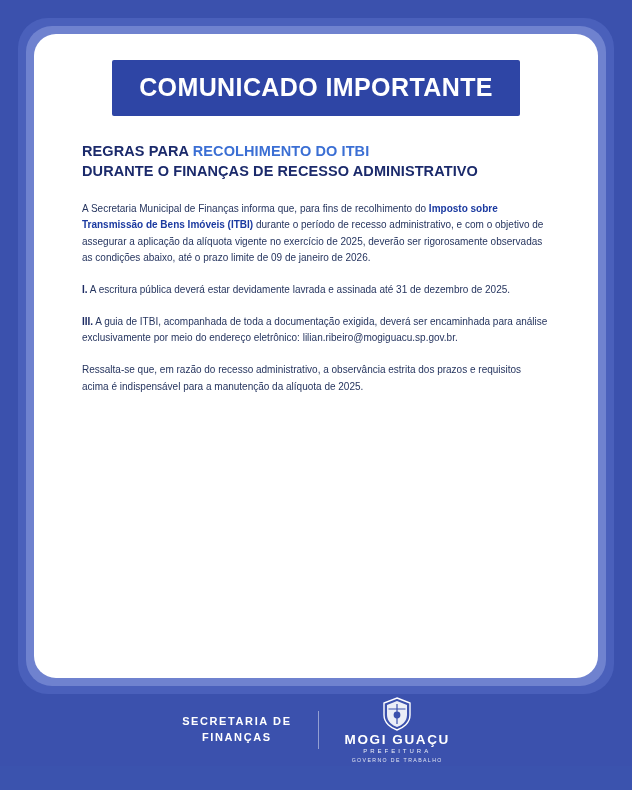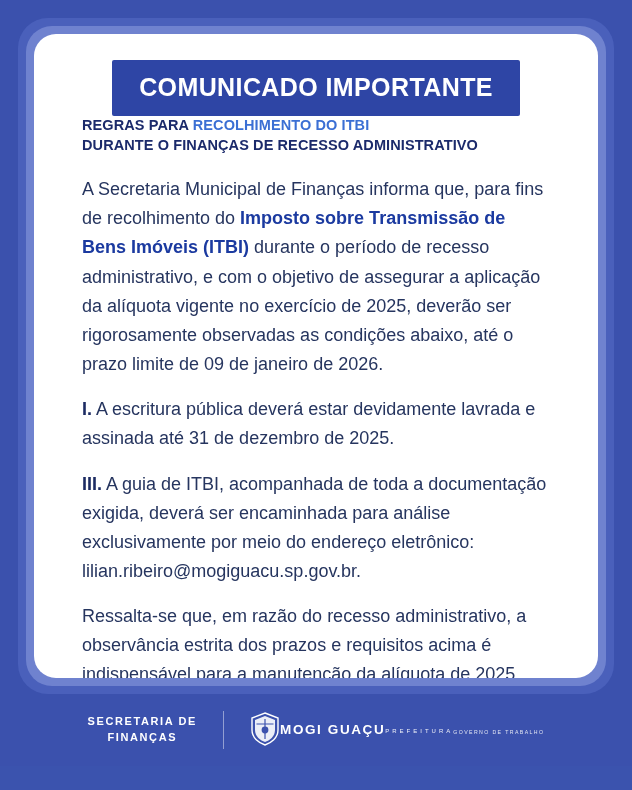--- a/index.html
+++ b/index.html
@@ -64,34 +64,35 @@
     text-align: center;
     font-size: 25px;
     font-weight: bold;
     letter-spacing: 0.4px;
     padding: 13px 10px 14px 10px;
     margin: 0 30px 0 30px;
     border-radius: 2px;
   }
 
   .subtitle {
+    margin-top: 26px;
     font-size: 14.5px;
     font-weight: bold;
     color: #1b2a6b;
     line-height: 1.35;
     letter-spacing: 0.1px;
   }
   .subtitle .hl {
     color: #3b6fd4;
   }
 
   .body-text {
     margin-top: 20px;
     color: #26355f;
-    font-size: 18px;
+    font-size: 10px;
     line-height: 1.62;
   }
   .para {
     margin-bottom: 16px;
   }
   .para:last-child {
     margin-bottom: 0;
   }
   .para b {
     color: #1b3aa0;
@@ -122,20 +123,21 @@
   .sec-block {
     color: #ffffff;
     text-align: center;
     font-size: 11px;
     font-weight: bold;
     letter-spacing: 1.6px;
     line-height: 1.45;
   }
   .logo-block {
     display: flex;
+    flex-direction: column;
     align-items: center;
     color: #ffffff;
   }
   .brasao {
     width: 30px;
     height: 34px;
     margin-bottom: 2px;
   }
   .city {
     font-size: 13.5px;

